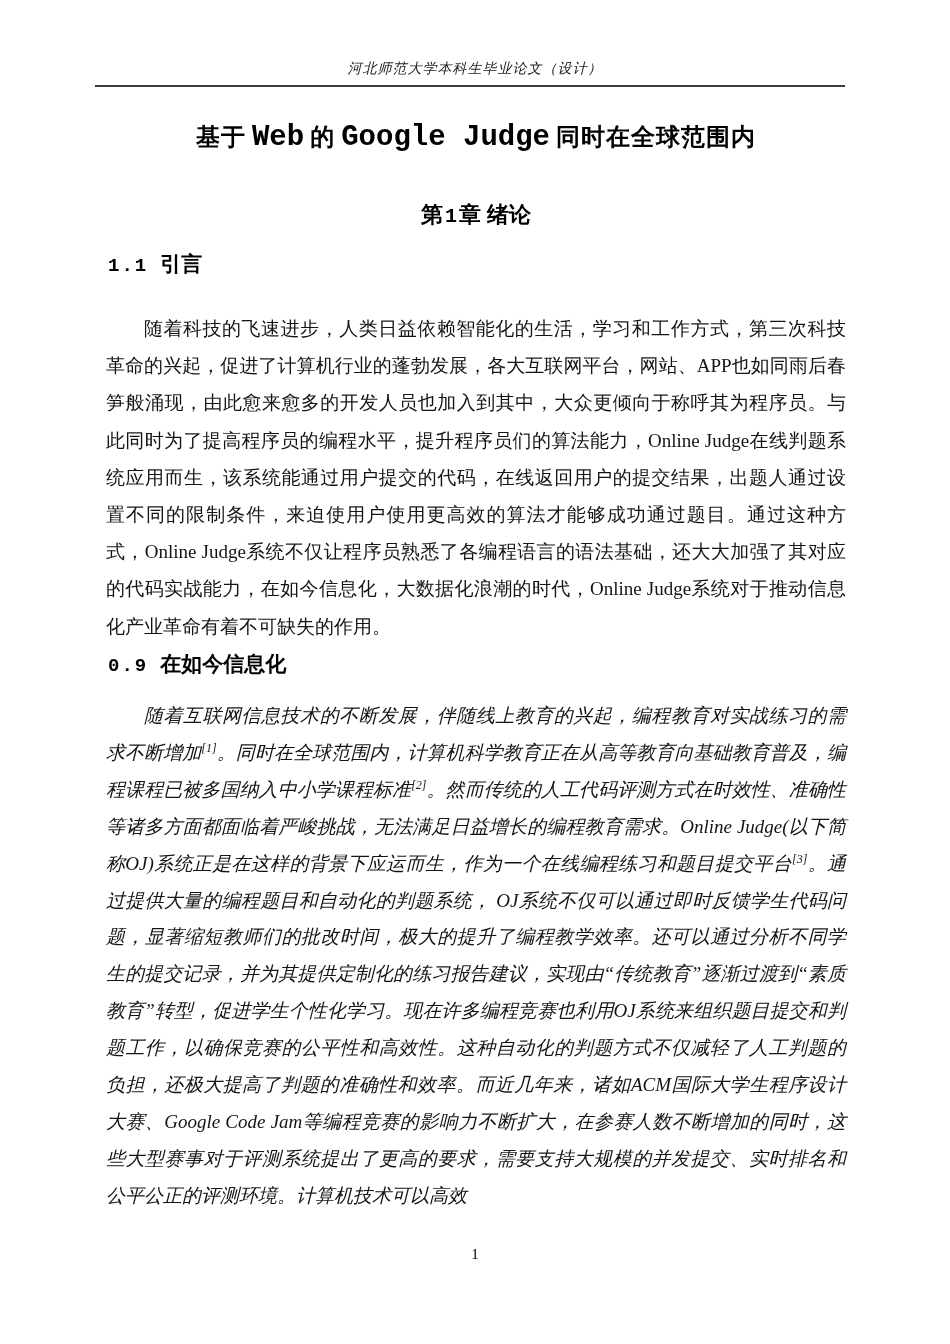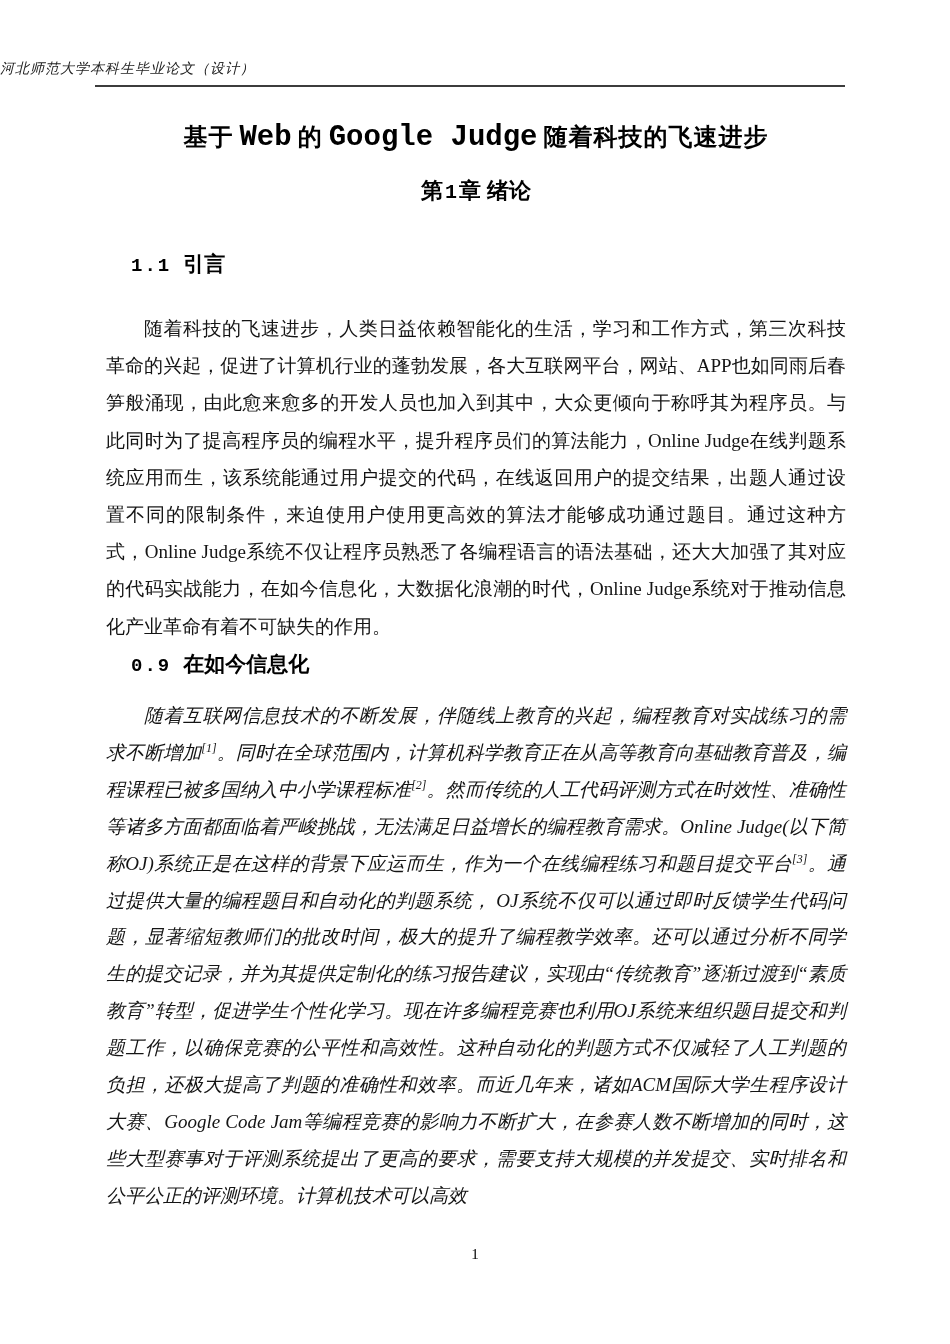--- a/index.html
+++ b/index.html
@@ -17,20 +17,21 @@
     height: 1344px;
     background: #ffffff;
     overflow: hidden;
   }
   
   .running-header {
     position: absolute;
     top: 60px;
     left: 0;
     width: 100%;
+    text-align: center;
     font-size: 14px;
     font-style: italic;
     letter-spacing: 1px;
     color: #222;
     font-family: "Liberation Serif", "DejaVu Serif", serif;
   }
   .header-rule {
     position: absolute;
     top: 85px;
     left: 95px;
@@ -60,21 +61,21 @@
   }
   .doc-title .latin {
     font-family: "Liberation Mono", "DejaVu Sans Mono", monospace;
     font-weight: 700;
     font-size: 29px;
     margin: 0 6px;
     letter-spacing: 0;
   }
   .chapter-heading {
     position: absolute;
-    top: 176px;
+    top: 200px;
     left: 0;
     width: 100%;
     text-align: center;
     font-family: "Liberation Sans", "DejaVu Sans", sans-serif;
     font-weight: 700;
     font-size: 22px;
     color: #000;
     white-space: nowrap;
   }
   .chapter-heading .latin {
@@ -91,21 +92,20 @@
     font-size: 21px;
     color: #000;
     white-space: nowrap;
   }
   .section-heading .sec-num {
     font-family: "Liberation Mono", "DejaVu Sans Mono", monospace;
     font-weight: 700;
     font-size: 19px;
     margin-right: 12px;
     letter-spacing: 2px;
-    margin-left: 23px;
   }
   .sec-1 { top: 250px; }
   .sec-2 { top: 650px; }
   .body-para {
     position: absolute;
     left: 0;
     width: 740px;
     font-size: 19px;
     line-height: 37.2px;
     text-align: justify;
@@ -135,21 +135,21 @@
 <body>
 
 <div class="page">
 
   <div class="running-header">河北师范大学本科生毕业论文（设计）</div>
 
   <div class="header-rule"></div>
 
   <div class="content">
 
-    <h1 class="doc-title"><span>基于</span><span class="latin">Web</span><span>的</span><span class="latin">Google Judge</span><span>随着科技的飞速进步</span></h1>
+    <h1 class="doc-title"><span>基于</span><span class="latin">Web</span><span>的</span><span class="latin">Google Judge</span><span>同时在全球范围内</span></h1>
 
     <h2 class="chapter-heading"><span>第</span><span class="latin">1</span><span>章 绪论</span></h2>
 
     <h3 class="section-heading sec-1">
       <span class="sec-num">1.1</span><span>引言</span>
     </h3>
 
     <p class="body-para para-1"><span>随着科技的飞速进步，人类日益依赖智能化的生活，学习和工作方式，第三次科技革命的兴起，促进了计算机行业的蓬勃发展，各大互联网平台，网站、APP也如同雨后春笋般涌现，由此愈来愈多的开发人员也加入到其中，大众更倾向于称呼其为程序员。与此同时为了提高程序员的编程水平，提升程序员们的算法能力，Online Judge在线判题系统应用而生，该系统能通过用户提交的代码，在线返回用户的提交结果，出题人通过设置不同的限制条件，来迫使用户使用更高效的算法才能够成功通过题目。通过这种方式，Online Judge系统不仅让程序员熟悉了各编程语言的语法基础，还大大加强了其对应的代码实战能力，在如今信息化，大数据化浪潮的时代，Online Judge系统对于推动信息化产业革命有着不可缺失的作用。</span></p>
 
     <h3 class="section-heading sec-2">

